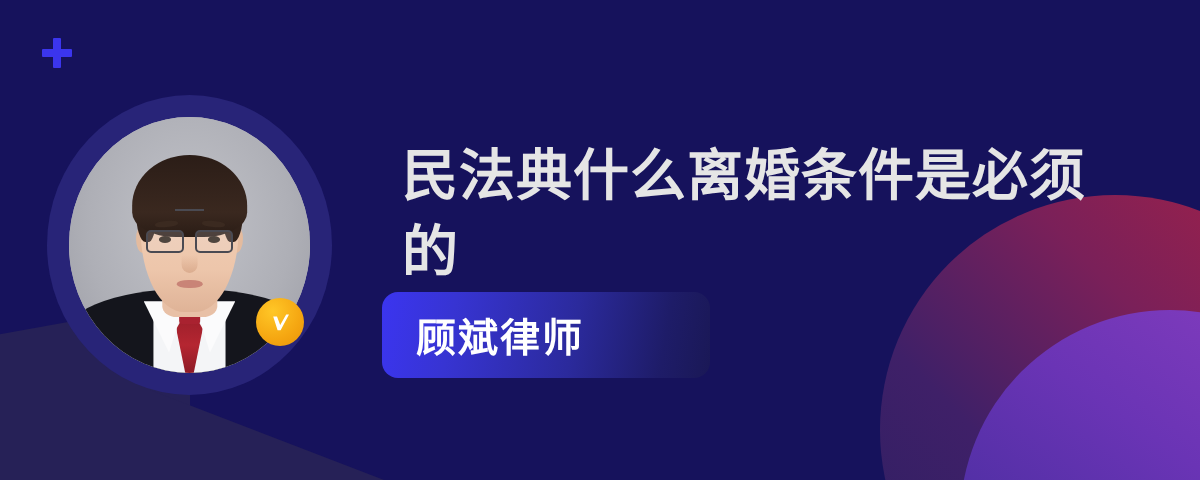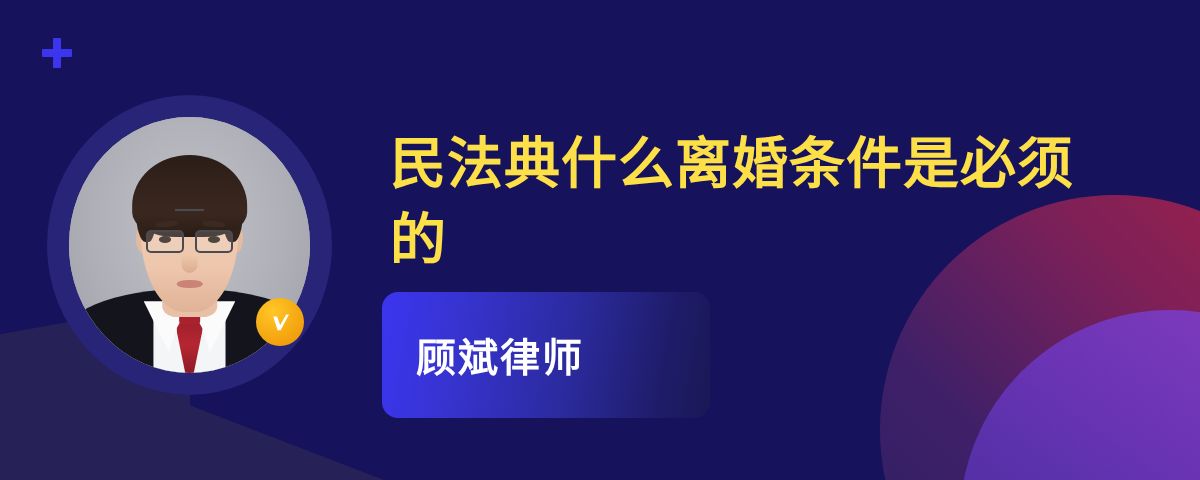--- a/index.html
+++ b/index.html
@@ -231,32 +231,32 @@
     align-items: center;
     justify-content: center;
   }
   .badge svg { display: block; }
 
   
   .title {
     position: absolute;
     left: 390px; top: 126px;
     width: 690px;
-    margin: 0;
-    color: #fde047;
+    margin: 12px;
+    color: #e5e5e5;
     font-size: 56px;
     font-weight: 700;
     line-height: 76px;
     letter-spacing: 1px;
     white-space: pre-wrap;
   }
   .author-btn {
     position: absolute;
     left: 382px; top: 292px;
-    width: 328px; height: 126px;
+    width: 328px; height: 86px;
     border: none;
     border-radius: 16px;
     background: linear-gradient(100deg, #3b35f0 0%, #3734d2 22%, #2b2a9c 58%, #1e1c68 85%, #1a1856 100%);
     color: #ffffff;
     font-family: "Liberation Sans", "DejaVu Sans", sans-serif;
     font-size: 40px;
     font-weight: 700;
     letter-spacing: 2px;
     text-align: left;
     padding: 0 0 0 34px;

